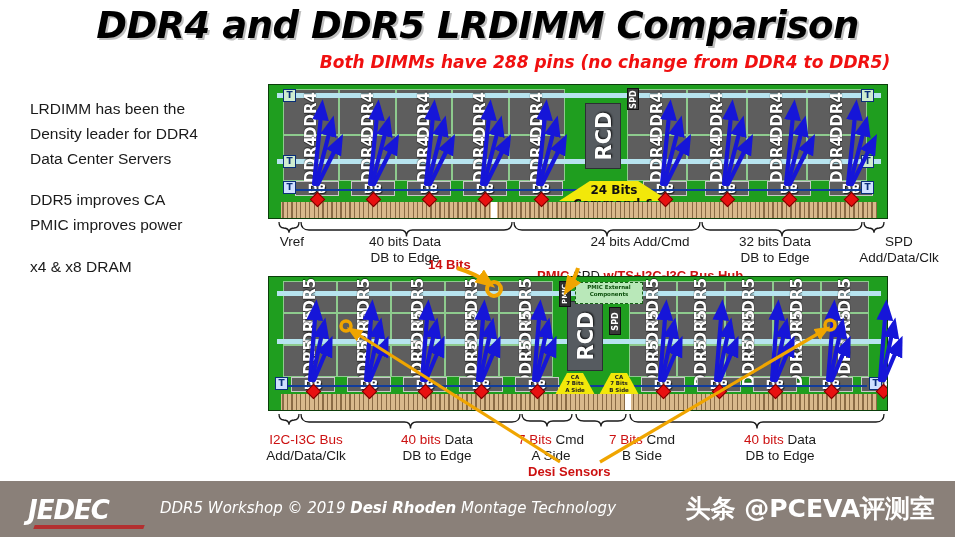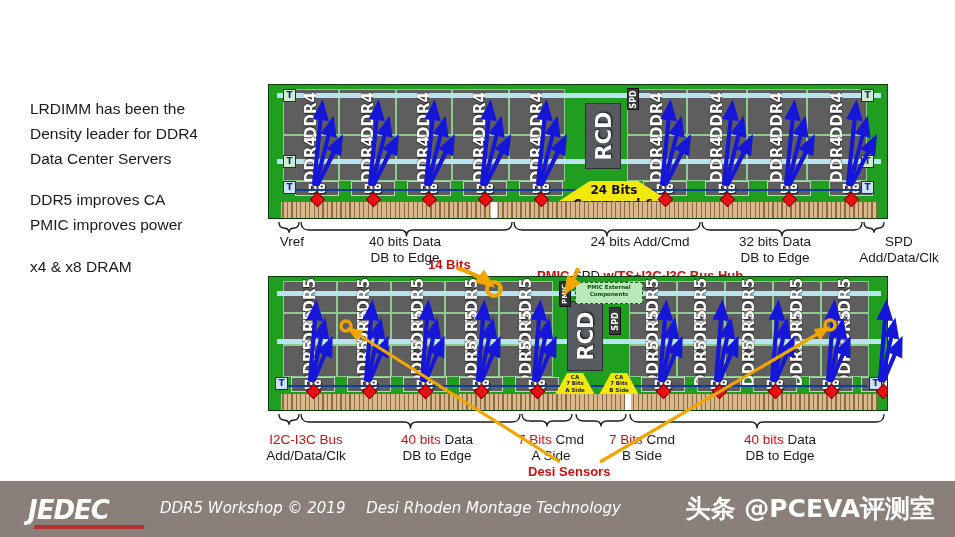--- a/index.html
+++ b/index.html
@@ -213,39 +213,41 @@
     position: absolute; left: 34px; top: 44px; width: 110px; height: 4px;
     background: #b33030;
     transform: skewX(-20deg);
   }
   .footer-text {
     position: absolute; left: 160px; top: 18px;
     font-family: "DejaVu Sans", sans-serif;
     font-style: italic; font-size: 15px; color: #ffffff;
     white-space: nowrap;
   }
-  .footer-text b { font-weight: normal; margin-left: 16px; }
+  .footer-text b { font-weight: bold; }
   .watermark {
     position: absolute; right: 20px; top: 11px;
     font-family: "DejaVu Sans", sans-serif;
     font-weight: bold; font-size: 25px; color: #ffffff;
     white-space: nowrap;
   }
 
   svg.overlay {
     position: absolute; left: 0; top: 0;
     width: 955px; height: 537px;
     pointer-events: none;
   }
 </style>
 </head>
 <body>
 
 <div id="page">
 
+  <div class="title">DDR4 and DDR5 LRDIMM Comparison</div>
+  <div class="subtitle">Both DIMMs have 288 pins (no change from DDR4 to DDR5)</div>
 
   <div class="leftcol">
     <p>LRDIMM has been the<br>Density leader for DDR4<br>Data Center Servers</p>
     <p>DDR5 improves CA<br>PMIC improves power</p>
     <p>x4 &amp; x8 DRAM</p>
   </div>
 
   <div class="dimm" id="ddr4" style="left:268px; top:84px; width:620px; height:135px;">
     <div class="dimm-inner" id="ddr4-inner">
         <div class="dram-field" style="left:14px;top:4px;width:282px;height:92px;"></div>

